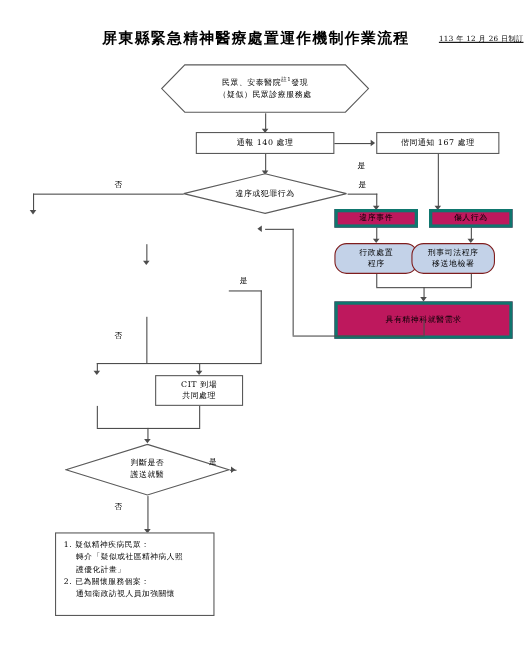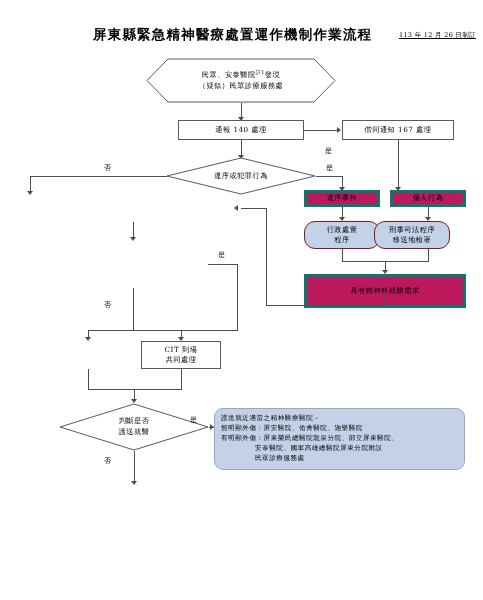--- a/index.html
+++ b/index.html
@@ -260,22 +260,22 @@
   </div>
 
   <div class="edgelabel" style="left:190px;top:415px;">是</div>
   <div class="ln-h" style="left:209px;top:427px;width:6px;"></div>
   <div class="arrow arrow-r" style="left:210px;top:424px;"></div>
 
   <div class="edgelabel" style="left:104px;top:456px;">否</div>
   <div class="ln-v" style="left:134px;top:451px;height:32px;"></div>
   <div class="arrow arrow-d" style="left:131px;top:481px;"></div>
 
-  <div class="node bigblue" style="left:214px;top:408px;width:251px;height:62px;font-size:6.6px;line-height:1.5;">
-    <span class="ln">護送就近適當之精神醫療醫院－</span>
-    <span class="ln">無明顯外傷：屏安醫院、佑青醫院、迦樂醫院</span>
-    <span class="ln">有明顯外傷：屏東榮民總醫院龍泉分院、部立屏東醫院、</span>
-    <span class="ln ind">安泰醫院、國軍高雄總醫院屏東分院附設</span>
-    <span class="ln ind">民眾診療服務處</span>
-  </div>
-
+
+  <div class="node bottombox" style="left:50px;top:484px;width:145px;height:76px;font-size:7px;line-height:1.62;">
+    <span class="ln">1. 疑似精神疾病民眾：</span>
+    <span class="ln ind">轉介「疑似或社區精神病人照</span>
+    <span class="ln ind">護優化計畫」</span>
+    <span class="ln">2. 已為關懷服務個案：</span>
+    <span class="ln ind">通知衛政訪視人員加強關懷</span>
+  </div>
 
 </div>
 
 </body></html>

